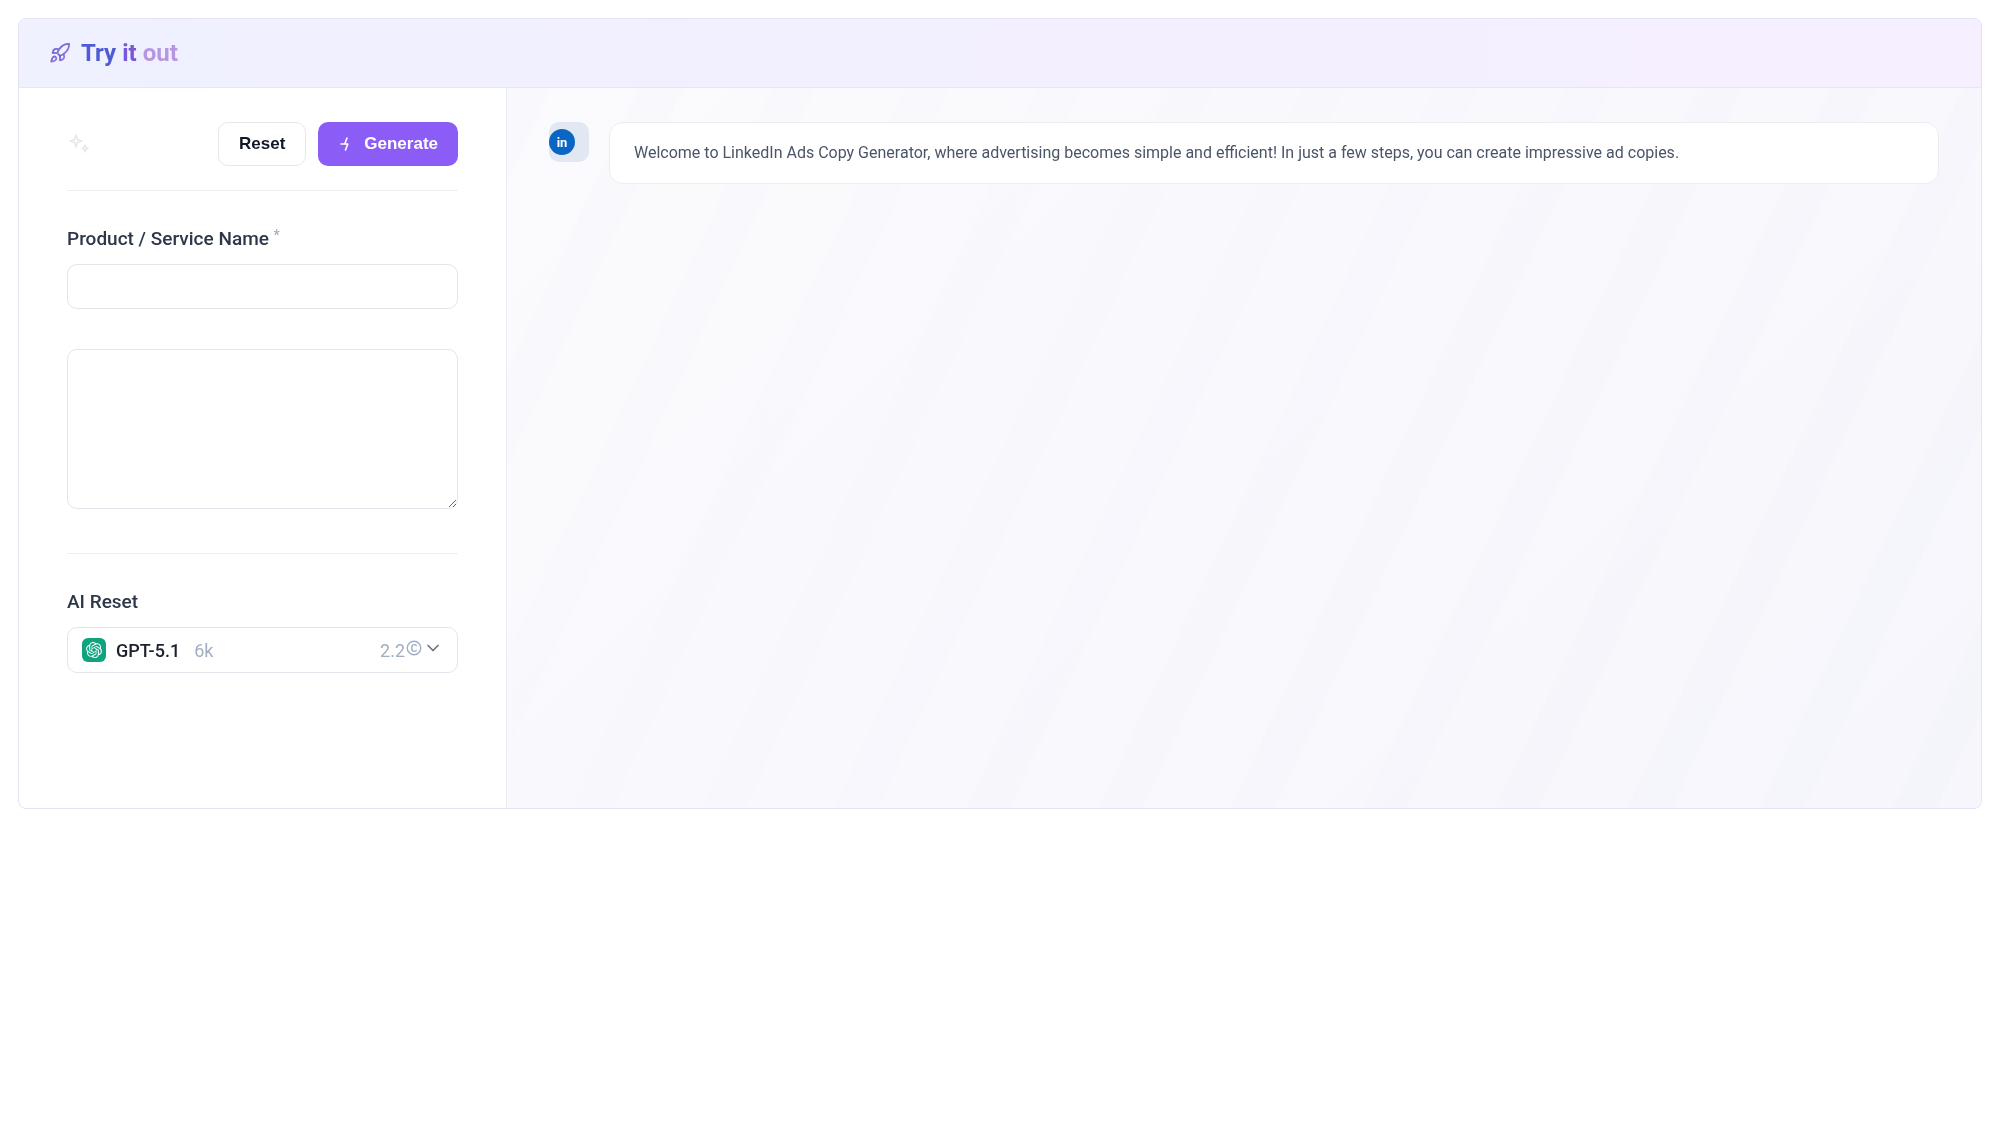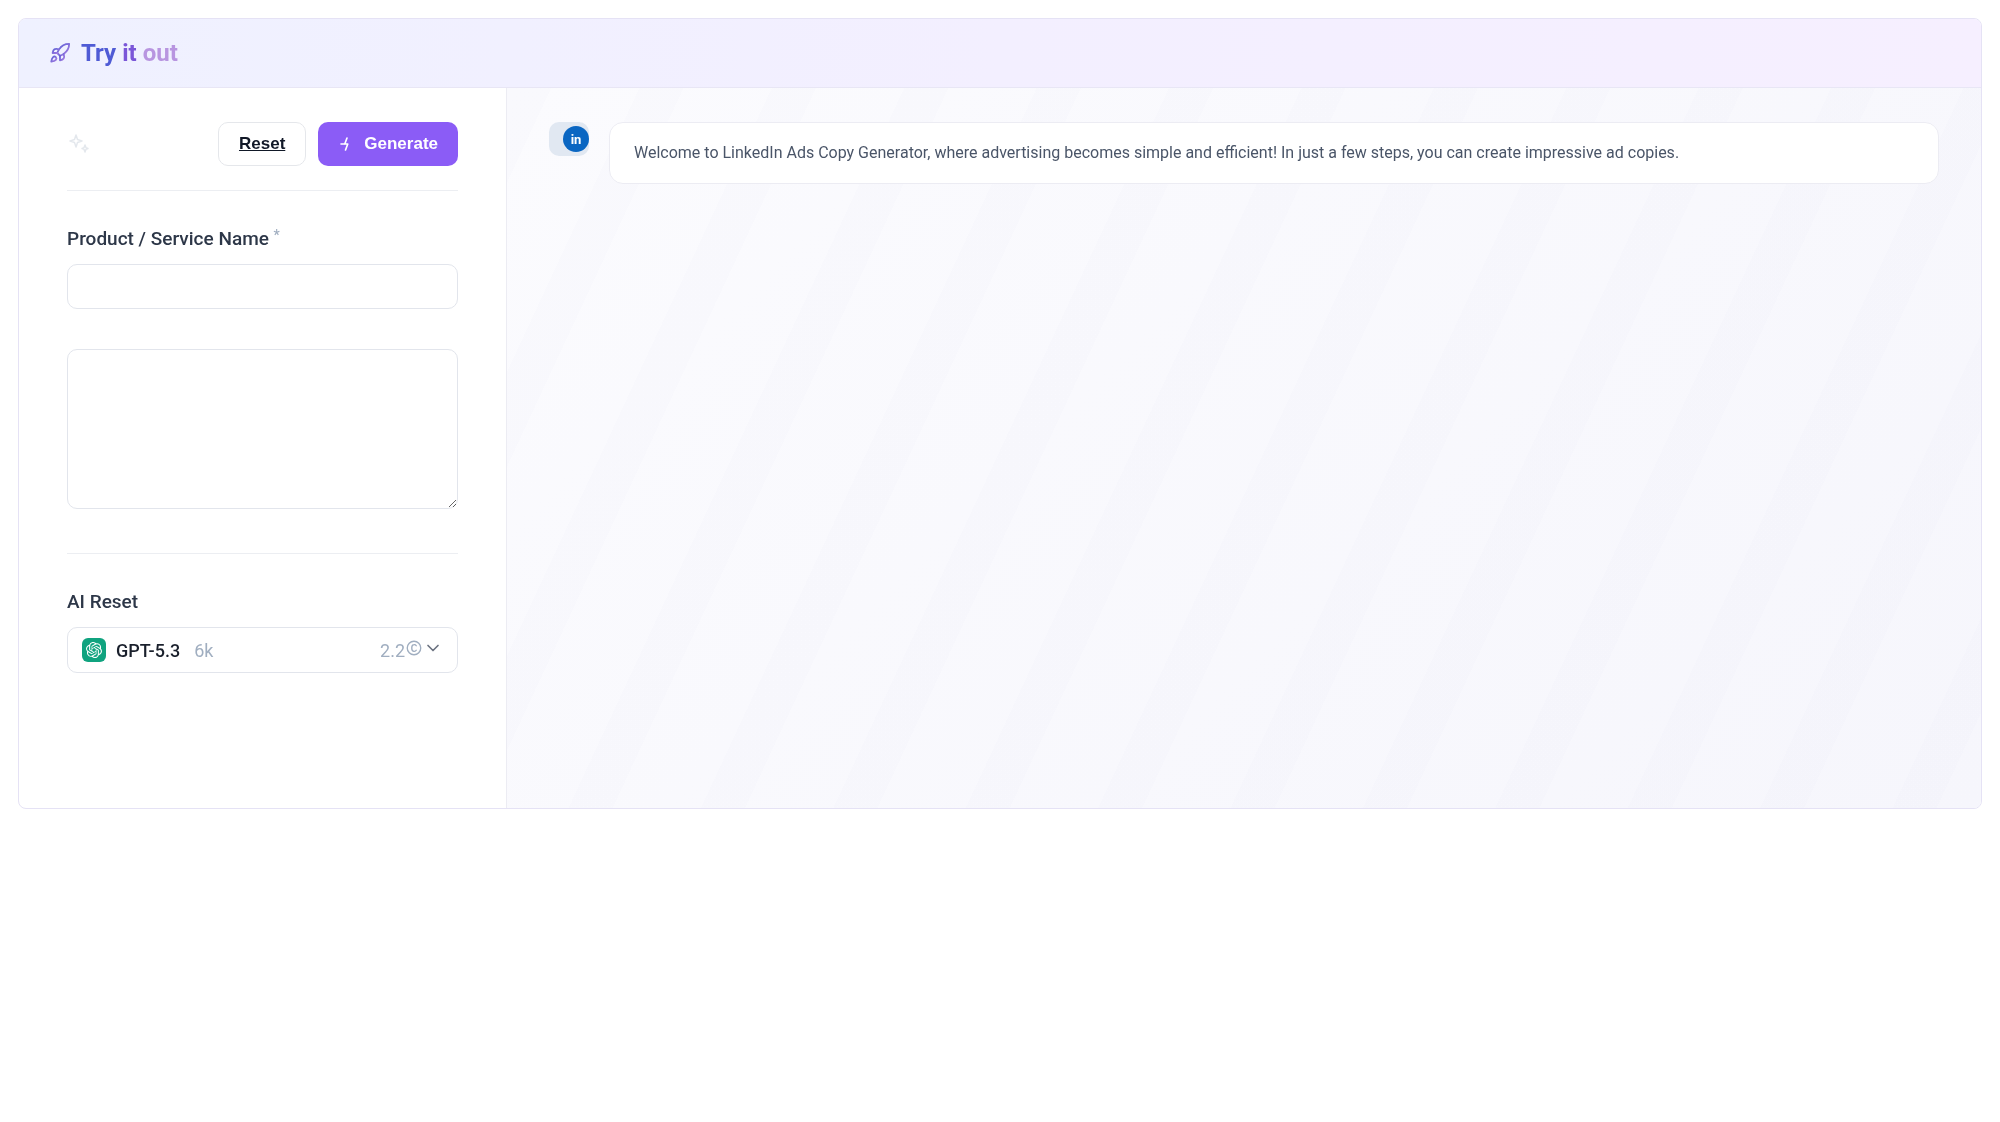--- a/index.html
+++ b/index.html
@@ -84,21 +84,20 @@
     }
     .btn-reset {
       background: #fff;
       border: 1px solid #e5e7eb;
       border-radius: 10px;
       padding: 11px 20px;
       font-size: 17px;
       font-weight: 600;
       color: #111827;
       cursor: pointer;
-      text-decoration: underline;
     }
     .btn-generate {
       background: #8b5cf6;
       border: none;
       border-radius: 10px;
       padding: 11px 20px;
       font-size: 17px;
       font-weight: 600;
       color: #fff;
       cursor: pointer;
@@ -221,26 +220,26 @@
       pointer-events: none;
     }
     .chat-bubble {
       display: flex;
       gap: 20px;
       position: relative;
       z-index: 1;
     }
     .bubble-icon {
       width: 40px;
-      height: 34px;
+      height: 40px;
       background: #e1e8f2;
       border-radius: 10px;
       display: flex;
       align-items: center;
-      justify-content: flex-end;
+      justify-content: flex-start;
       flex-shrink: 0;
     }
     .linkedin-circle {
       width: 26px;
       height: 26px;
       background: #0a66c2;
       border-radius: 50%;
       display: flex;
       align-items: center;
       justify-content: center;
@@ -323,21 +322,21 @@
       <div class="divider"></div>
 
       <div class="form-group">
         <label class="form-label">AI Reset</label>
         <div class="model-select">
           <span class="model-icon">
             <svg viewBox="0 0 24 24" fill="#fff">
               <path d="M22.28 9.82a5.98 5.98 0 0 0-.52-4.91 6.05 6.05 0 0 0-6.51-2.9A6.07 6.07 0 0 0 4.98 4.18a5.98 5.98 0 0 0-4 2.9 6.05 6.05 0 0 0 .74 7.1 5.98 5.98 0 0 0 .51 4.91 6.05 6.05 0 0 0 6.52 2.9A5.98 5.98 0 0 0 13.25 24a6.06 6.06 0 0 0 5.77-4.21 5.98 5.98 0 0 0 4-2.9 6.05 6.05 0 0 0-.74-7.07zM13.25 22.43a4.48 4.48 0 0 1-2.88-1.04l.14-.08 4.78-2.76a.8.8 0 0 0 .4-.68v-6.74l2.02 1.17a.07.07 0 0 1 .04.05v5.58a4.5 4.5 0 0 1-4.5 4.5zm-9.66-4.13a4.47 4.47 0 0 1-.54-3.01l.14.09 4.78 2.76a.78.78 0 0 0 .78 0l5.84-3.37v2.33a.08.08 0 0 1-.03.06L9.73 20a4.5 4.5 0 0 1-6.14-1.65zM2.34 7.9A4.49 4.49 0 0 1 4.7 5.92v5.68a.78.78 0 0 0 .39.68l5.84 3.37-2.02 1.17a.07.07 0 0 1-.07 0l-4.83-2.79A4.5 4.5 0 0 1 2.34 7.9zm16.6 3.86L13.1 8.4l2.02-1.17a.07.07 0 0 1 .07 0l4.83 2.8a4.49 4.49 0 0 1-.7 8.1v-5.69a.79.79 0 0 0-.38-.67zm2.01-3.02l-.14-.09-4.78-2.76a.78.78 0 0 0-.79 0L9.41 9.26V6.93a.07.07 0 0 1 .03-.06l4.83-2.79a4.5 4.5 0 0 1 6.68 4.66zM8.31 12.86l-2.02-1.16a.07.07 0 0 1-.04-.06V6.07a4.5 4.5 0 0 1 7.38-3.45l-.14.08L8.7 5.46a.78.78 0 0 0-.4.68zm1.1-2.37l2.6-1.5 2.6 1.5v3l-2.6 1.5-2.6-1.5z"></path>
             </svg>
           </span>
-          <span class="model-name">GPT-5.3</span>
+          <span class="model-name">GPT-5.1</span>
           <span class="model-size">6k</span>
           <span class="model-right">
             <span class="model-cost">2.2</span>
             <span class="cost-icon">
               <svg viewBox="0 0 24 24" fill="none" stroke="#a0aec0" stroke-width="1.8">
                 <circle cx="12" cy="12" r="9"></circle>
                 <path d="M15 9a3 3 0 0 0-3-1.5c-2 0-3 1.5-3 4.5s1 4.5 3 4.5a3 3 0 0 0 3-1.5" stroke-linecap="round"></path>
               </svg>
             </span>
             <span class="chevron-icon">

